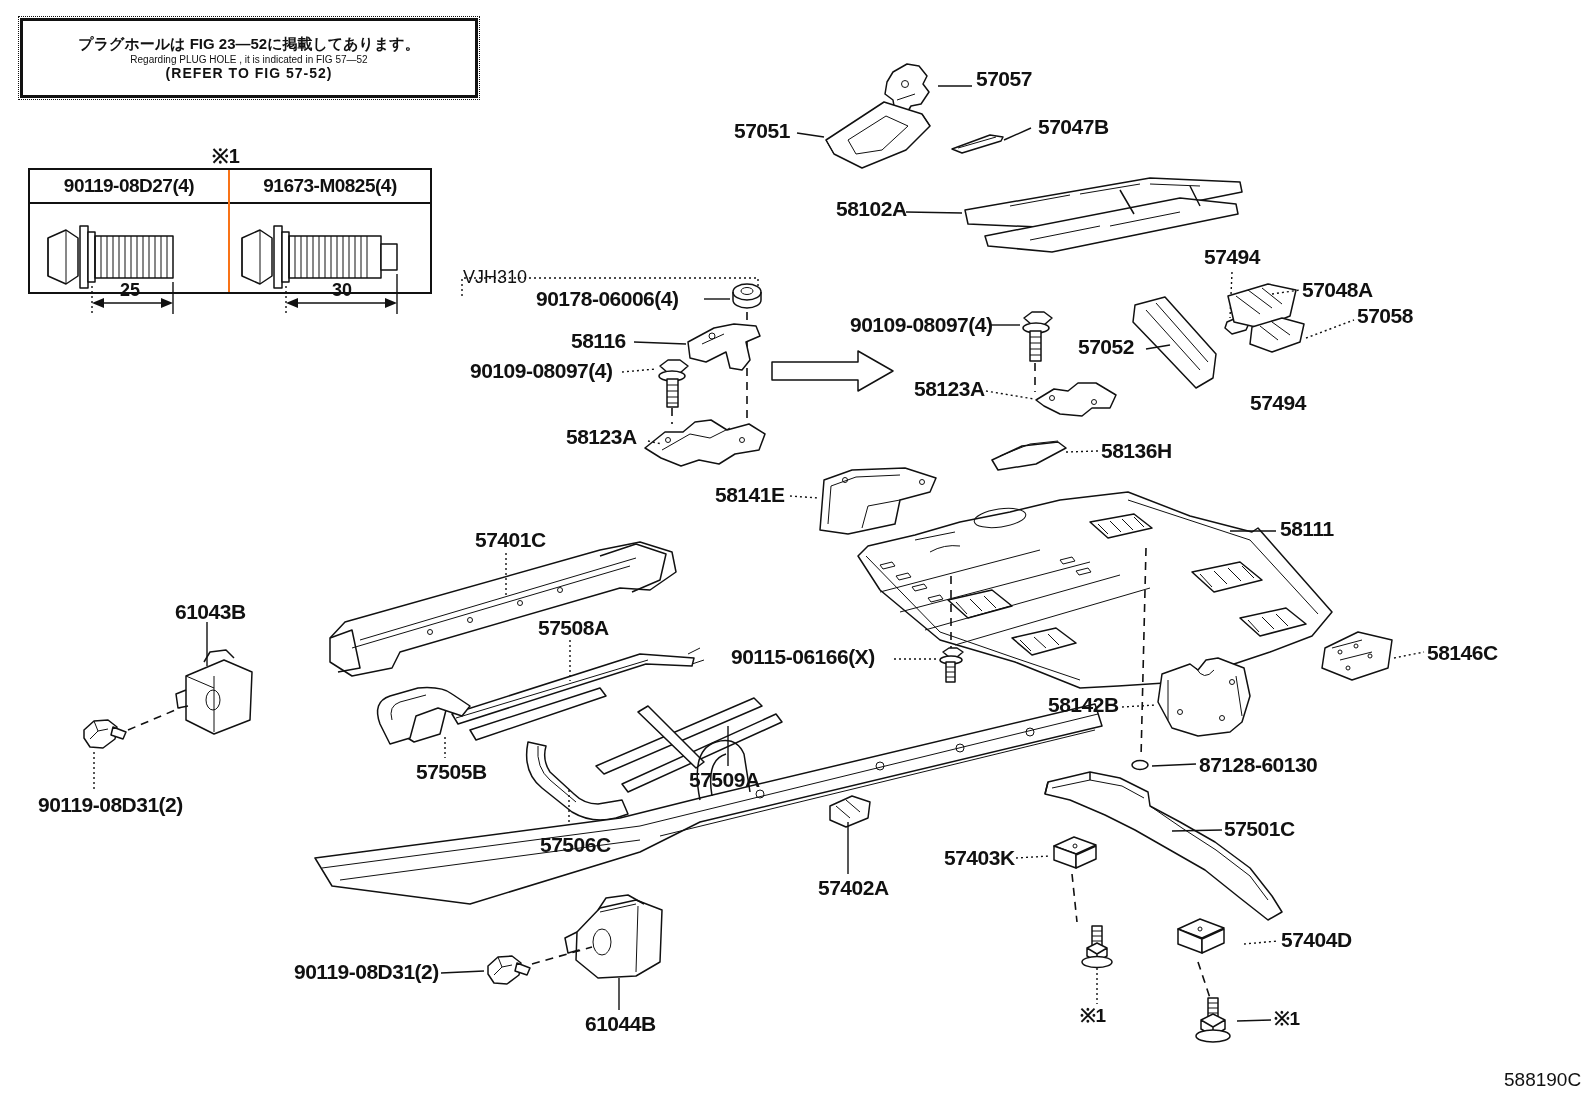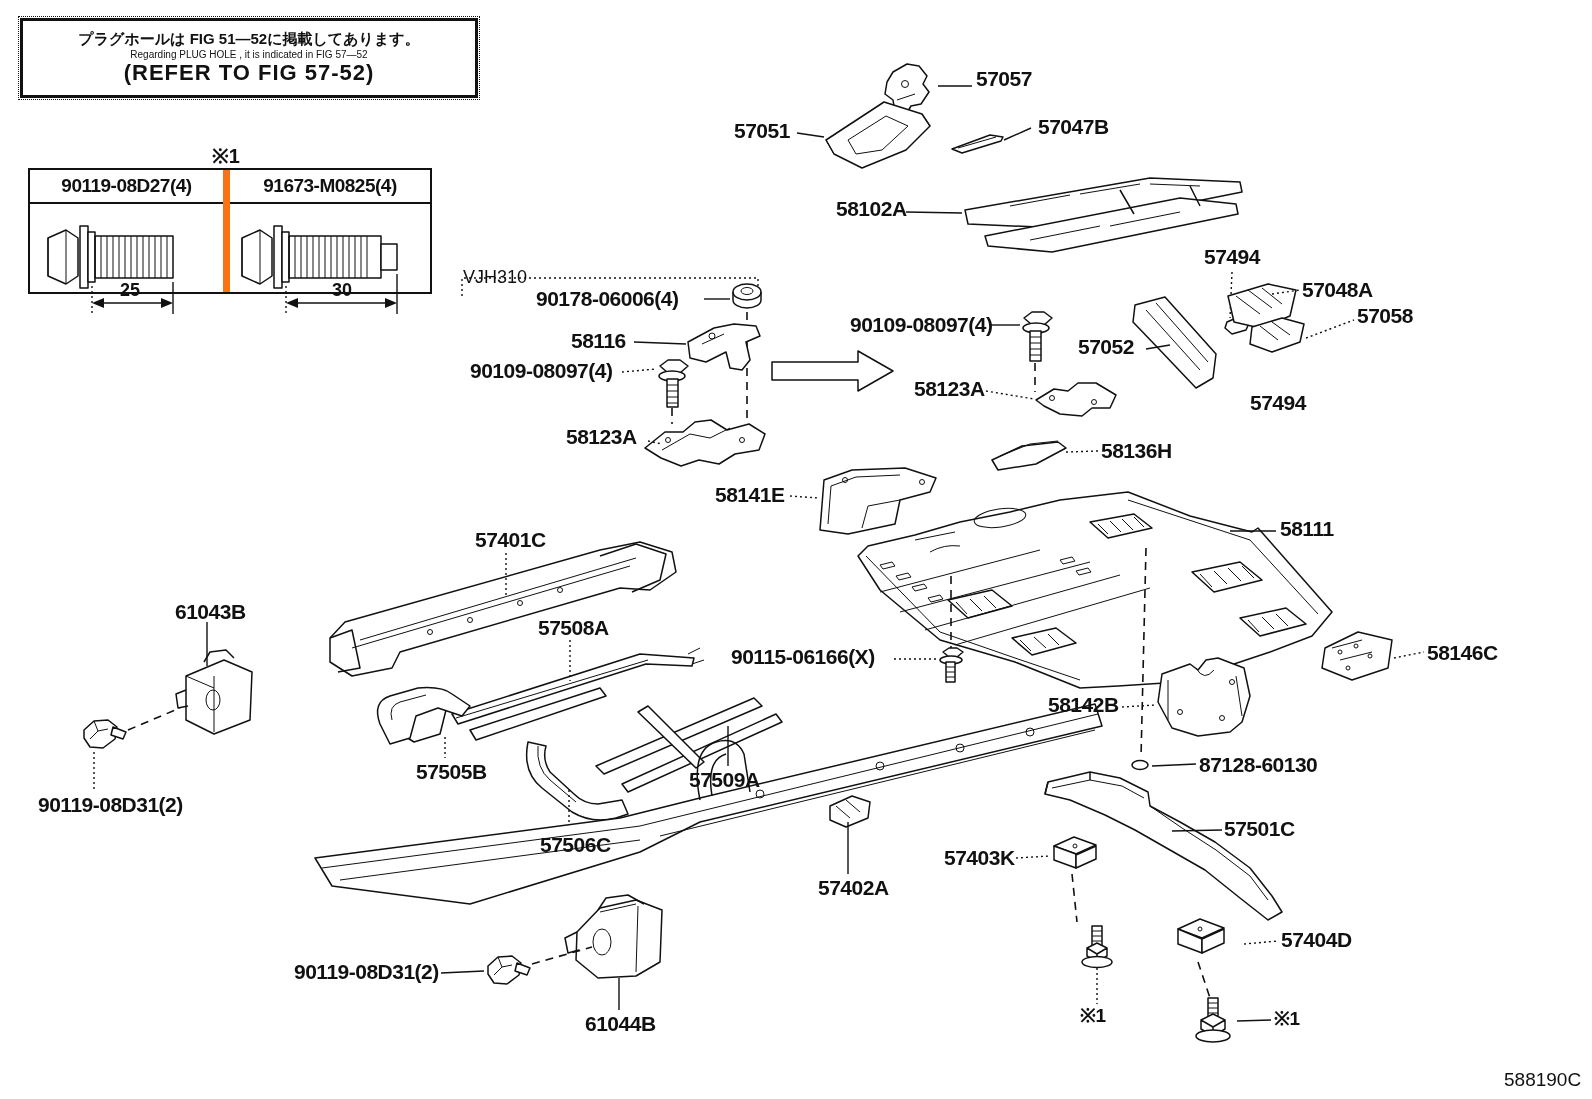--- a/index.html
+++ b/index.html
@@ -16,24 +16,24 @@
        letter-spacing:-0.5px;white-space:nowrap;color:#111;}
   .plain{font-weight:normal;font-size:18px;letter-spacing:0;margin-top:12px;}
   .mark{font-size:19px;}
   .code{font-weight:normal;font-size:19px;letter-spacing:0;}
   .notebox{position:absolute;left:20px;top:18px;width:452px;height:74px;
            border:3px solid #111;outline:1px dotted #111;outline-offset:1px;
            display:flex;flex-direction:column;justify-content:center;align-items:center;
            text-align:center;background:#fff;}
   .notebox .l1{font-size:15px;font-weight:bold;}
   .notebox .l2{font-size:10px;}
-  .notebox .l3{font-size:22px;font-weight:bold;letter-spacing:1px;text-align:right;}
+  .notebox .l3{font-size:14px;font-weight:bold;letter-spacing:1px;text-align:right;}
   .ftable{position:absolute;left:28px;top:168px;width:400px;background:#fff;
           border:2px solid #111;display:grid;grid-template-columns:1fr 1fr;}
-  .ftable .cell{border-right:7px solid #f97316;}
+  .ftable .cell{border-right:2px solid #f97316;}
   .ftable .cell:last-child{border-right:none;}
   .ftable .hd{border-bottom:2px solid #111;text-align:center;font-weight:bold;
               font-size:19px;padding:5px 0;letter-spacing:-0.5px;}
   .ftable .bd{height:88px;position:relative;}
   .tmark{position:absolute;left:212px;top:142px;font-weight:bold;font-size:20px;}
 </style>
 </head>
 <body>
 
 <div class="stage">
@@ -333,21 +333,21 @@
       <path class="p" d="M488,966 l10,-9 l14,-1 l9,7 l-2,12 l-12,9 l-13,-1 l-6,-9 z"></path>
       <path class="thin" d="M498,957 l4,10 l-8,8 M502,967 l10,-2"></path>
       <path class="p" d="M517,963 l13,5 l-3,7 l-12,-4 z"></path>
       <line class="dash" x1="532" y1="964" x2="592" y2="947"></line>
       <line class="ln" x1="441" y1="973" x2="484" y2="971"></line>
     </g>
 
   </svg>
 
   <div class="notebox">
-    <div class="l1">プラグホールは FIG 51—52に掲載してあります。</div>
+    <div class="l1">プラグホールは FIG 23—52に掲載してあります。</div>
     <div class="l2">Regarding  PLUG  HOLE , it is indicated in FIG  57—52</div>
     <div class="l3">(REFER TO FIG 57-52)</div>
   </div>
 
   <div class="tmark">※1</div>
   <div class="ftable">
     <div class="cell">
       <div class="hd">90119-08D27(4)</div>
       <div class="bd">
         <svg width="198" height="118" viewBox="0 0 198 118">

